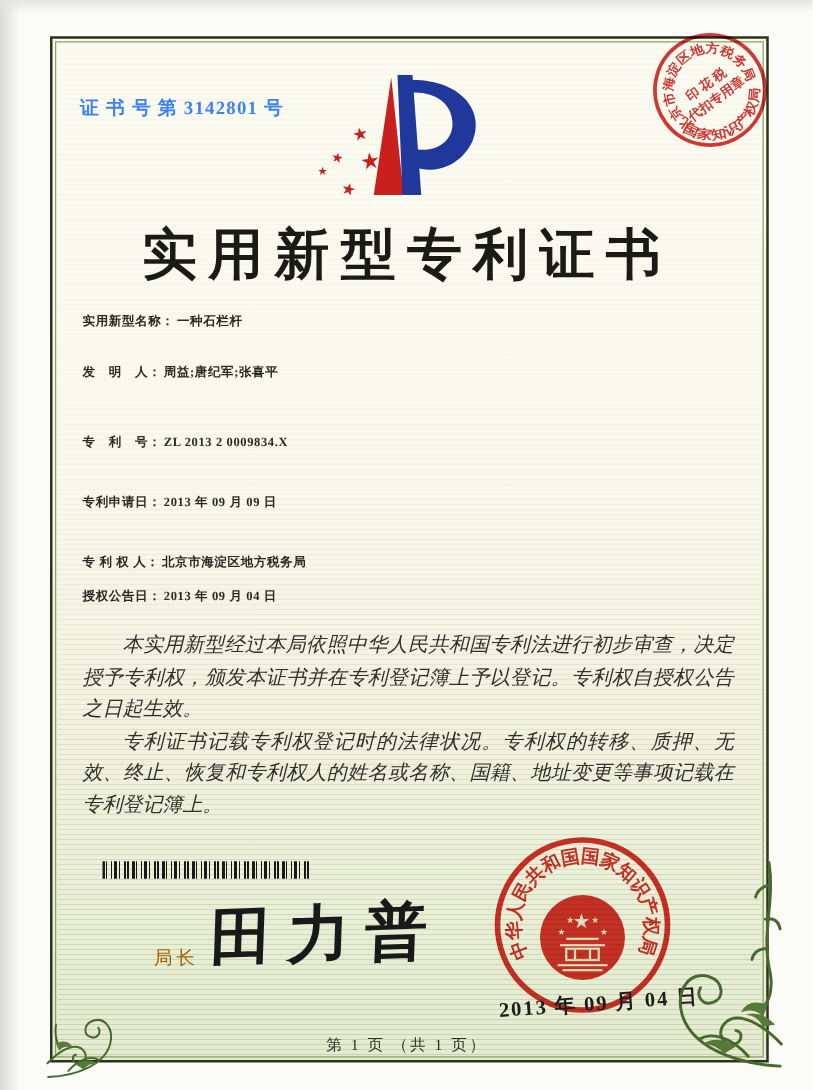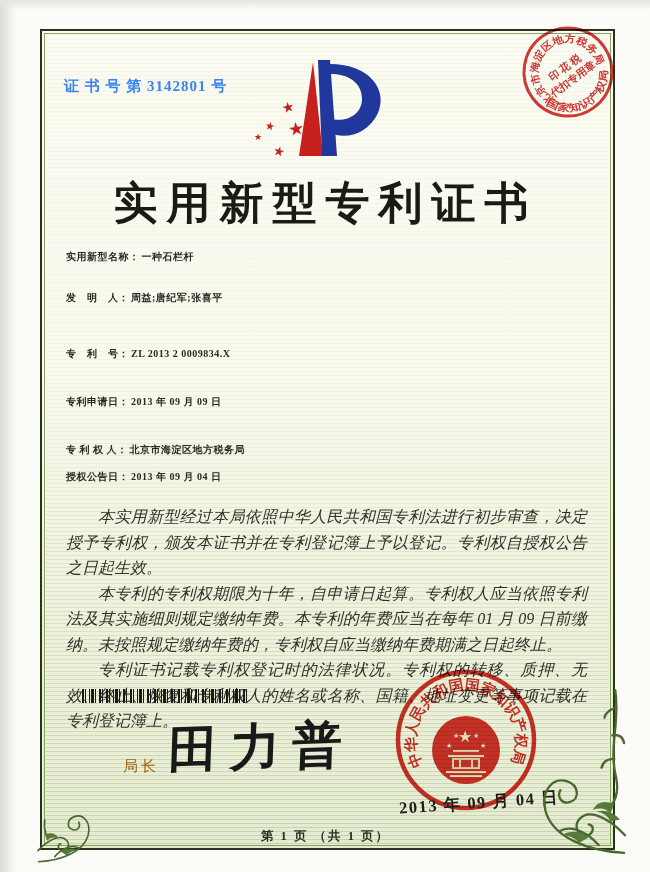--- a/index.html
+++ b/index.html
@@ -51,21 +51,21 @@
 
   .seal{position:absolute;left:390px;top:664px;width:152px;height:152px;z-index:4;
     mix-blend-mode:multiply;opacity:.95;}
   .seal-date{position:absolute;left:399px;top:792px;font-size:16.5px;font-weight:bold;
     letter-spacing:1.5px;color:#1e1e19;transform:rotate(-4deg);z-index:5;white-space:nowrap;}
 
   .tax-stamp{position:absolute;left:520px;top:24px;width:96px;height:96px;z-index:5;
     mix-blend-mode:multiply;opacity:.9;}
 
   .footer-page{position:absolute;left:40px;top:828px;width:571px;text-align:center;
-    font-size:12.5px;letter-spacing:2px;color:#2e2e27;z-index:3;font-weight:bold;}
+    font-size:12.5px;letter-spacing:2px;color:#2e2e27;z-index:3;}
 
   .orn{position:absolute;z-index:6;}
   .orn-right{left:530px;top:688px;width:98px;height:172px;}
   .orn-left{left:26px;top:758px;width:82px;height:108px;transform:scaleX(-1);}
 </style>
 </head>
 <body>
 
 <div class="scan-shade-left"></div>
 <div class="scan-shade-top"></div>
@@ -106,21 +106,20 @@
 </div>
 <div class="field-row" style="top:443px">
   <span class="field-label">专 利 权 人：</span><span>北京市海淀区地方税务局</span>
 </div>
 <div class="field-row" style="top:470px">
   <span class="field-label">授权公告日：</span><span>2013 年 09 月 04 日</span>
 </div>
 
 <div class="body-text">
   <p>本实用新型经过本局依照中华人民共和国专利法进行初步审查，决定授予专利权，颁发本证书并在专利登记簿上予以登记。专利权自授权公告之日起生效。</p>
-  <p>本专利的专利权期限为十年，自申请日起算。专利权人应当依照专利法及其实施细则规定缴纳年费。本专利的年费应当在每年 01 月 09 日前缴纳。未按照规定缴纳年费的，专利权自应当缴纳年费期满之日起终止。</p>
   <p>专利证书记载专利权登记时的法律状况。专利权的转移、质押、无效、终止、恢复和专利权人的姓名或名称、国籍、地址变更等事项记载在专利登记簿上。</p>
 </div>
 
 <div class="barcode"></div>
 
 <div class="director-label">局长</div>
 <div class="signature">田力普</div>
 
 <svg class="seal" viewBox="-76 -76 152 152" aria-hidden="true">
   <defs>

